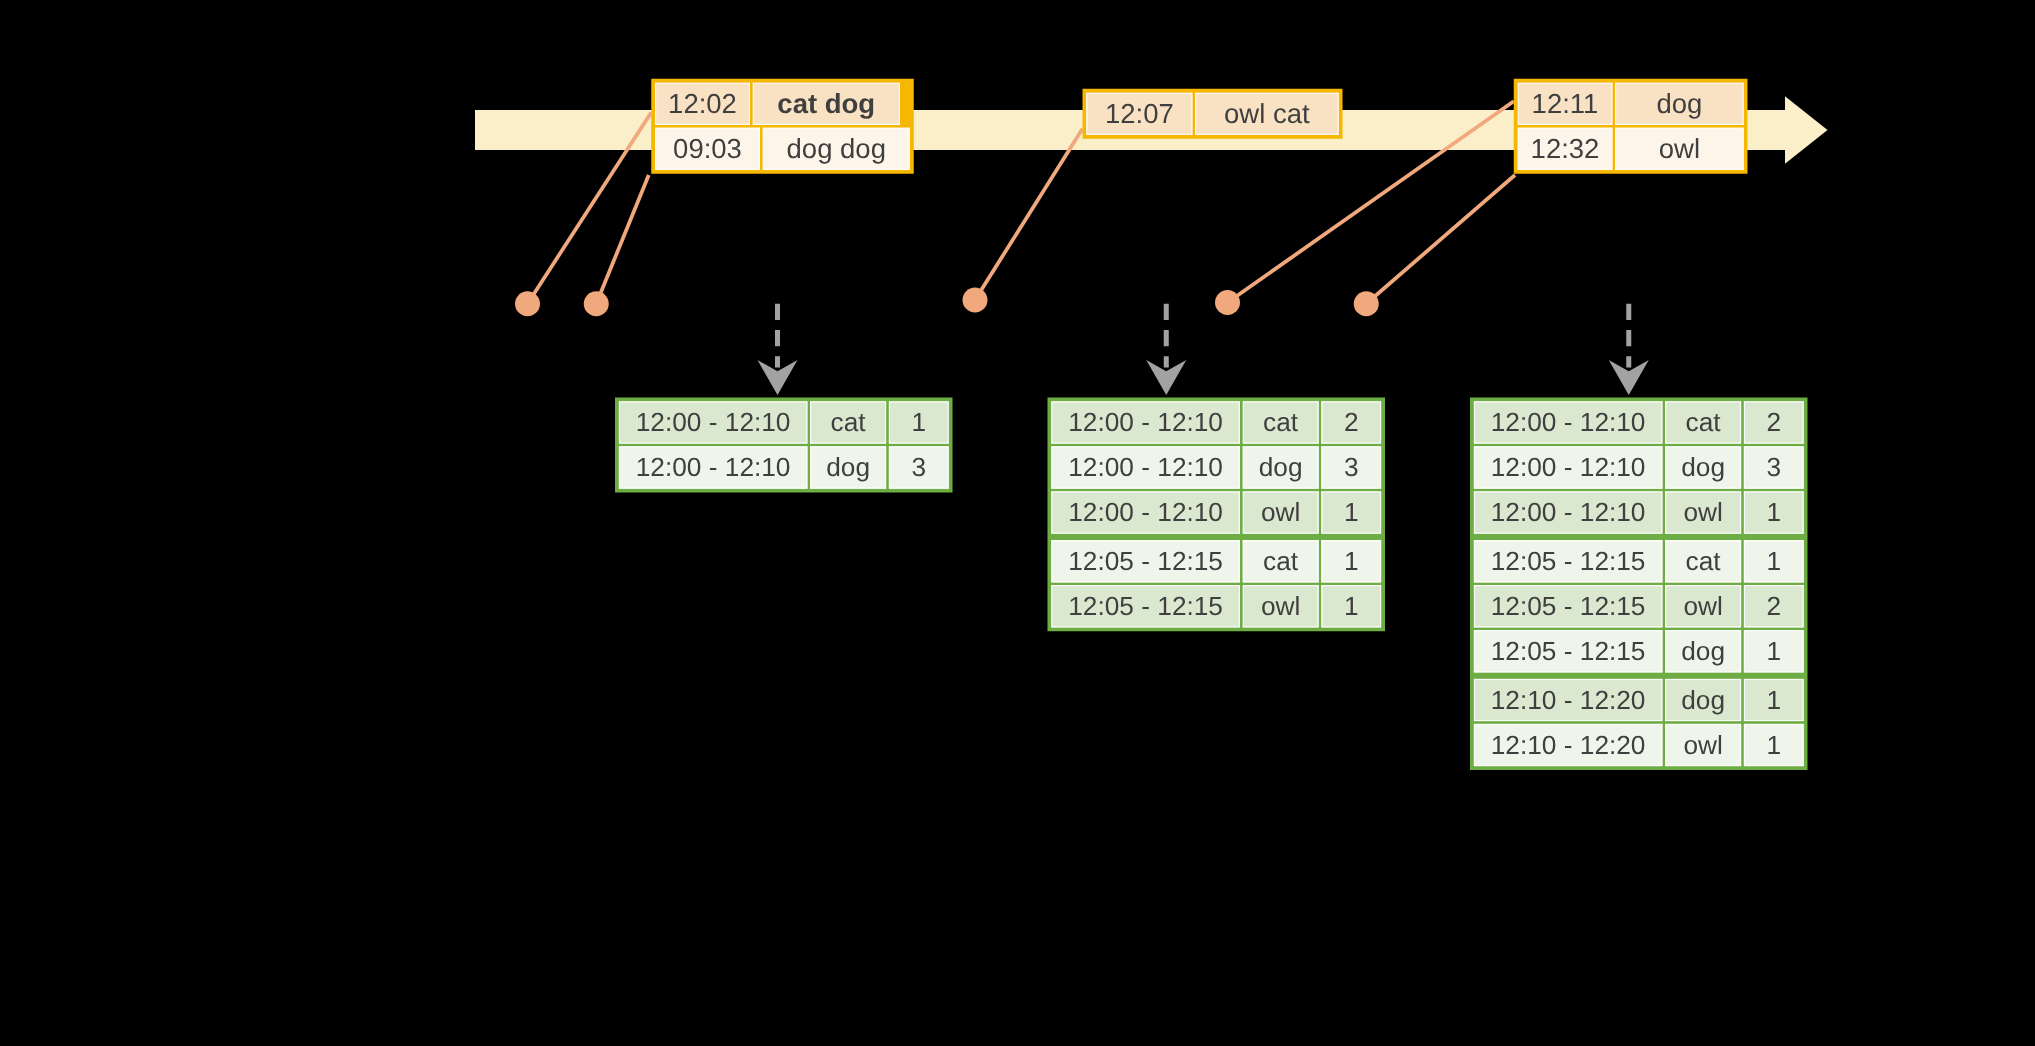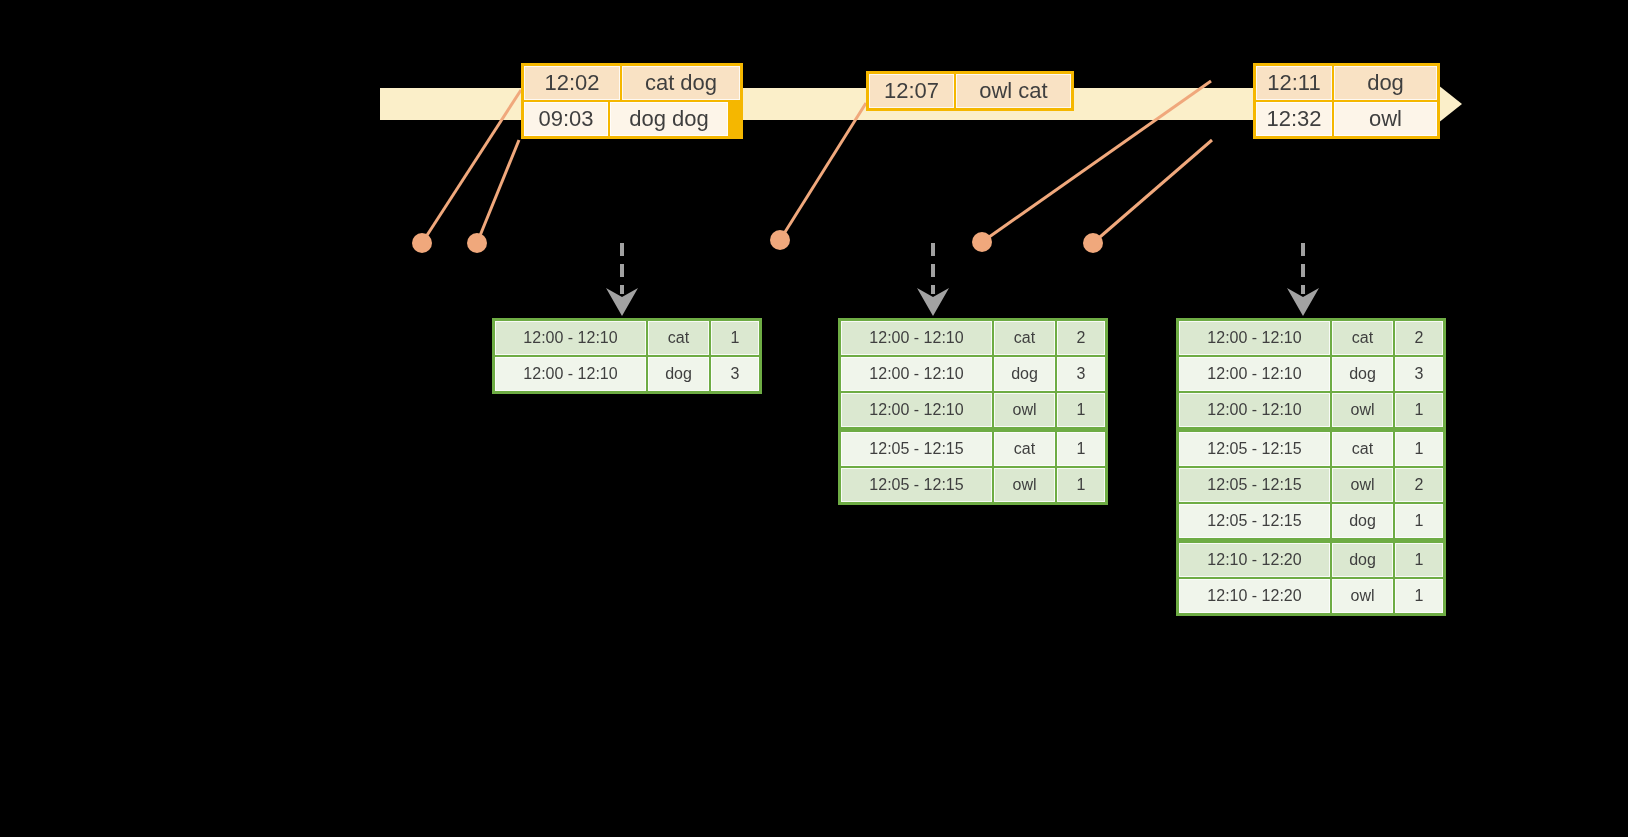--- a/index.html
+++ b/index.html
@@ -31,21 +31,21 @@
     position:absolute;
     background:var(--green);
     padding:3px;
     display:flex;flex-direction:column;gap:2px;
     box-sizing:border-box;
   }
   .rrow{display:flex;gap:2px;}
   .rrow.group-start{margin-top:3px;}
   .rcell{
     height:34px;display:flex;align-items:center;justify-content:center;
-    font-size:16px;line-height:1;
+    font-size:21px;line-height:1;
     box-shadow:inset 0 0 0 1px rgba(255,255,255,.8);
   }
   .rrow.dark  .rcell{background:var(--green-dark);}
   .rrow.light .rcell{background:var(--green-light);}
 </style>
 </head>
 <body>
 
 <div id="canvas" style="color: rgb(63, 63, 63);">
 
@@ -78,35 +78,35 @@
       <polygon points="917,288 933,316 949,288 933,297" fill="#A2A2A2"></polygon>
 
       <line x1="1303" y1="243" x2="1303" y2="294" stroke="#A2A2A2" stroke-width="4" stroke-dasharray="13 8"></line>
       <polygon points="1287,288 1303,316 1319,288 1303,297" fill="#A2A2A2"></polygon>
     </g>
   </svg>
 
   <div id="event-tables">
       <div class="event-table" style="left: 521px; top: 63px;">
         <div class="erow dark">
-          <div class="ecell" style="width: 96px;">12:02</div>
-          <div class="ecell" style="width: 118px;">cat dog</div>
+          <div class="ecell" style="width: 76px;">12:02</div>
+          <div class="ecell" style="width: 118px; font-weight: bold;">cat dog</div>
         </div>
         <div class="erow light">
           <div class="ecell" style="width: 84px;">09:03</div>
           <div class="ecell" style="width: 118px;">dog dog</div>
         </div>
       </div>
       <div class="event-table" style="left: 866px; top: 71px;">
         <div class="erow dark">
           <div class="ecell" style="width: 85px;">12:07</div>
           <div class="ecell" style="width: 115px;">owl cat</div>
         </div>
       </div>
-      <div class="event-table" style="left: 1253px; top: 63px; text-align: right;">
+      <div class="event-table" style="left: 1211px; top: 63px; text-align: right;">
         <div class="erow dark">
           <div class="ecell" style="width: 76px;">12:11</div>
           <div class="ecell" style="width: 103px;">dog</div>
         </div>
         <div class="erow light">
           <div class="ecell" style="width: 76px;">12:32</div>
           <div class="ecell" style="width: 103px;">owl</div>
         </div>
       </div>
     </div>

